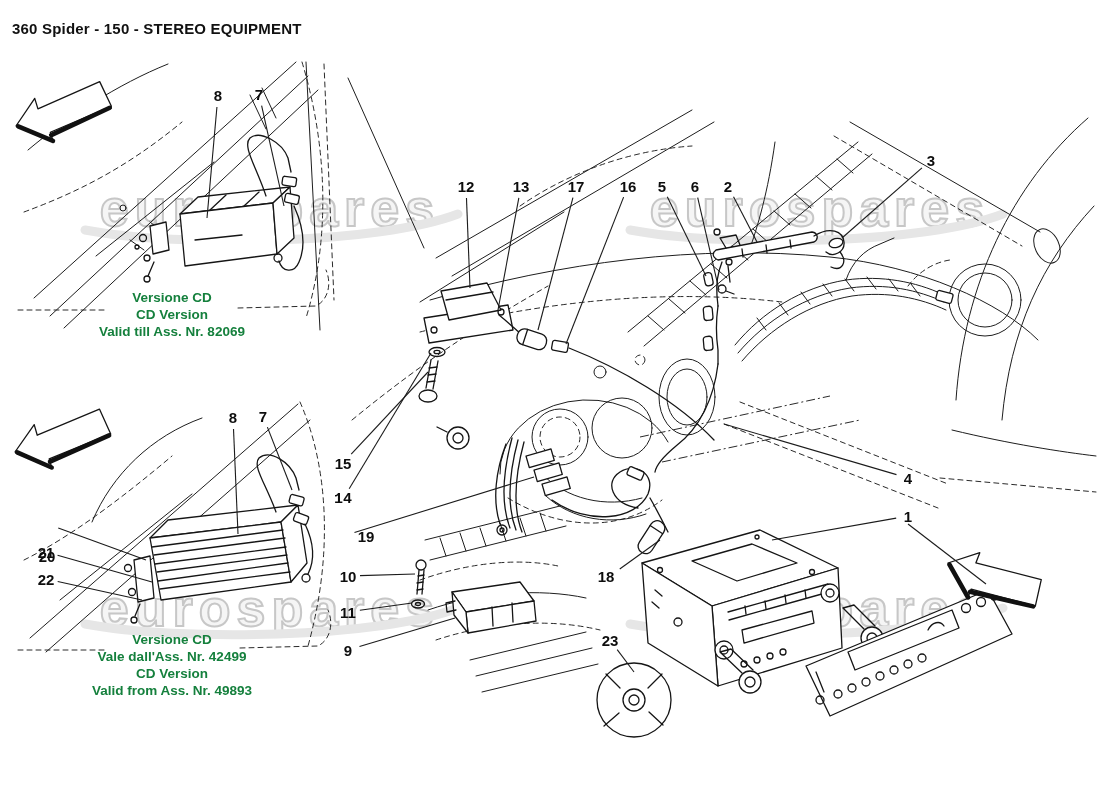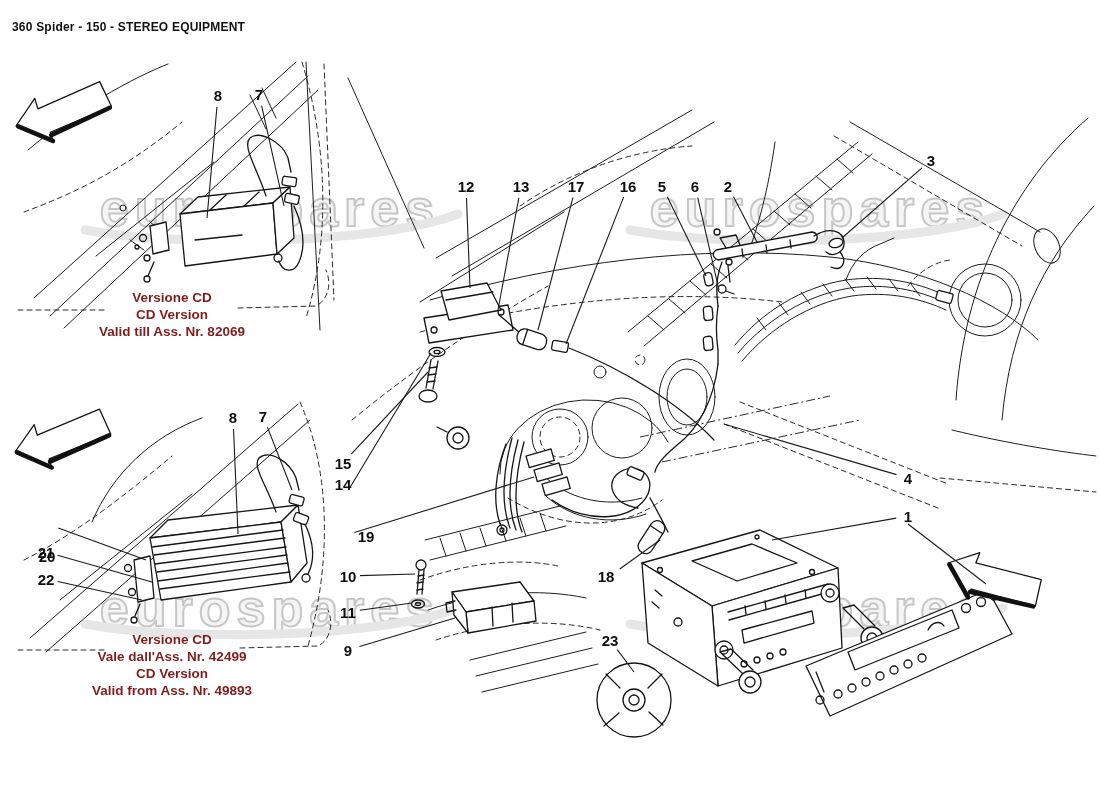--- a/index.html
+++ b/index.html
@@ -1,24 +1,24 @@
 <!DOCTYPE html>
 <html><head>
 <meta charset="utf-8">
 <style>
   html,body{margin:0;padding:0;background:#ffffff;}
   #stage{position:relative;width:1100px;height:800px;background:#ffffff;overflow:hidden;
          font-family:"Liberation Sans","DejaVu Sans",sans-serif;}
-  .title{position:absolute;left:12px;top:20px;font-size:12px;font-weight:bold;color:#111;
+  .title{position:absolute;left:12px;top:20px;font-size:15px;font-weight:bold;color:#111;
          letter-spacing:.2px;white-space:nowrap;}
   .watermark{position:absolute;font-size:52px;font-weight:bold;letter-spacing:6px;
              color:rgba(244,244,244,.9);-webkit-text-stroke:2px #c7c7c7;
              transform:translate(-50%,-50%);white-space:nowrap;user-select:none;}
   svg.layer{position:absolute;left:0;top:0;}
-  .caption{position:absolute;width:300px;text-align:center;font-weight:bold;color:#7f1d1d;
+  .caption{position:absolute;width:300px;text-align:center;font-weight:bold;color:#15803d;
            font-size:13.5px;line-height:17px;}
   .callout{position:absolute;transform:translate(-50%,-50%);font-weight:bold;font-size:15px;
            color:#0d0d0d;line-height:1;}
   #leaders line{stroke:#1b1b1b;stroke-width:1.1;}
   
   .s{stroke:#1e1e1e;stroke-width:1;fill:none;stroke-linecap:round;stroke-linejoin:round;}
   .p{stroke:#151515;stroke-width:1.3;fill:none;stroke-linecap:round;stroke-linejoin:round;}
   .pf{stroke:#151515;stroke-width:1.3;fill:#ffffff;stroke-linejoin:round;}
   .d{stroke:#2a2a2a;stroke-width:1;fill:none;stroke-dasharray:5 4;stroke-linecap:round;}
   .dd{stroke:#2a2a2a;stroke-width:1;fill:none;stroke-dasharray:9 3 2 3;}
@@ -356,21 +356,21 @@
       <div class="callout" style="left: 521px; top: 186px;">13</div>
       <div class="callout" style="left: 576px; top: 186px;">17</div>
       <div class="callout" style="left: 628px; top: 186px; text-align: right;">16</div>
       <div class="callout" style="left: 662px; top: 186px;">5</div>
       <div class="callout" style="left: 695px; top: 186px;">6</div>
       <div class="callout" style="left: 728px; top: 186px;">2</div>
       <div class="callout" style="left: 931px; top: 160px;">3</div>
       <div class="callout" style="left: 908px; top: 478px;">4</div>
       <div class="callout" style="left: 908px; top: 516px;">1</div>
       <div class="callout" style="left: 343px; top: 463px;">15</div>
-      <div class="callout" style="left: 343px; top: 484px;">14</div>
+      <div class="callout" style="left: 343px; top: 499px; font-family: Liberation Mono, monospace;">14</div>
       <div class="callout" style="left: 343px; top: 536px; margin-left: 23px;">19</div>
       <div class="callout" style="left: 348px; top: 576px;">10</div>
       <div class="callout" style="left: 348px; top: 612px;">11</div>
       <div class="callout" style="left: 348px; top: 650px;">9</div>
       <div class="callout" style="left: 606px; top: 576px;">18</div>
       <div class="callout" style="left: 610px; top: 640px;">23</div>
       <div class="callout" style="left: 233px; top: 417px;">8</div>
       <div class="callout" style="left: 263px; top: 416px;">7</div>
       <div class="callout" style="left: 47px; top: 524px; margin-top: 32px;">20</div>
       <div class="callout" style="left: 46px; top: 552px;">21</div>

